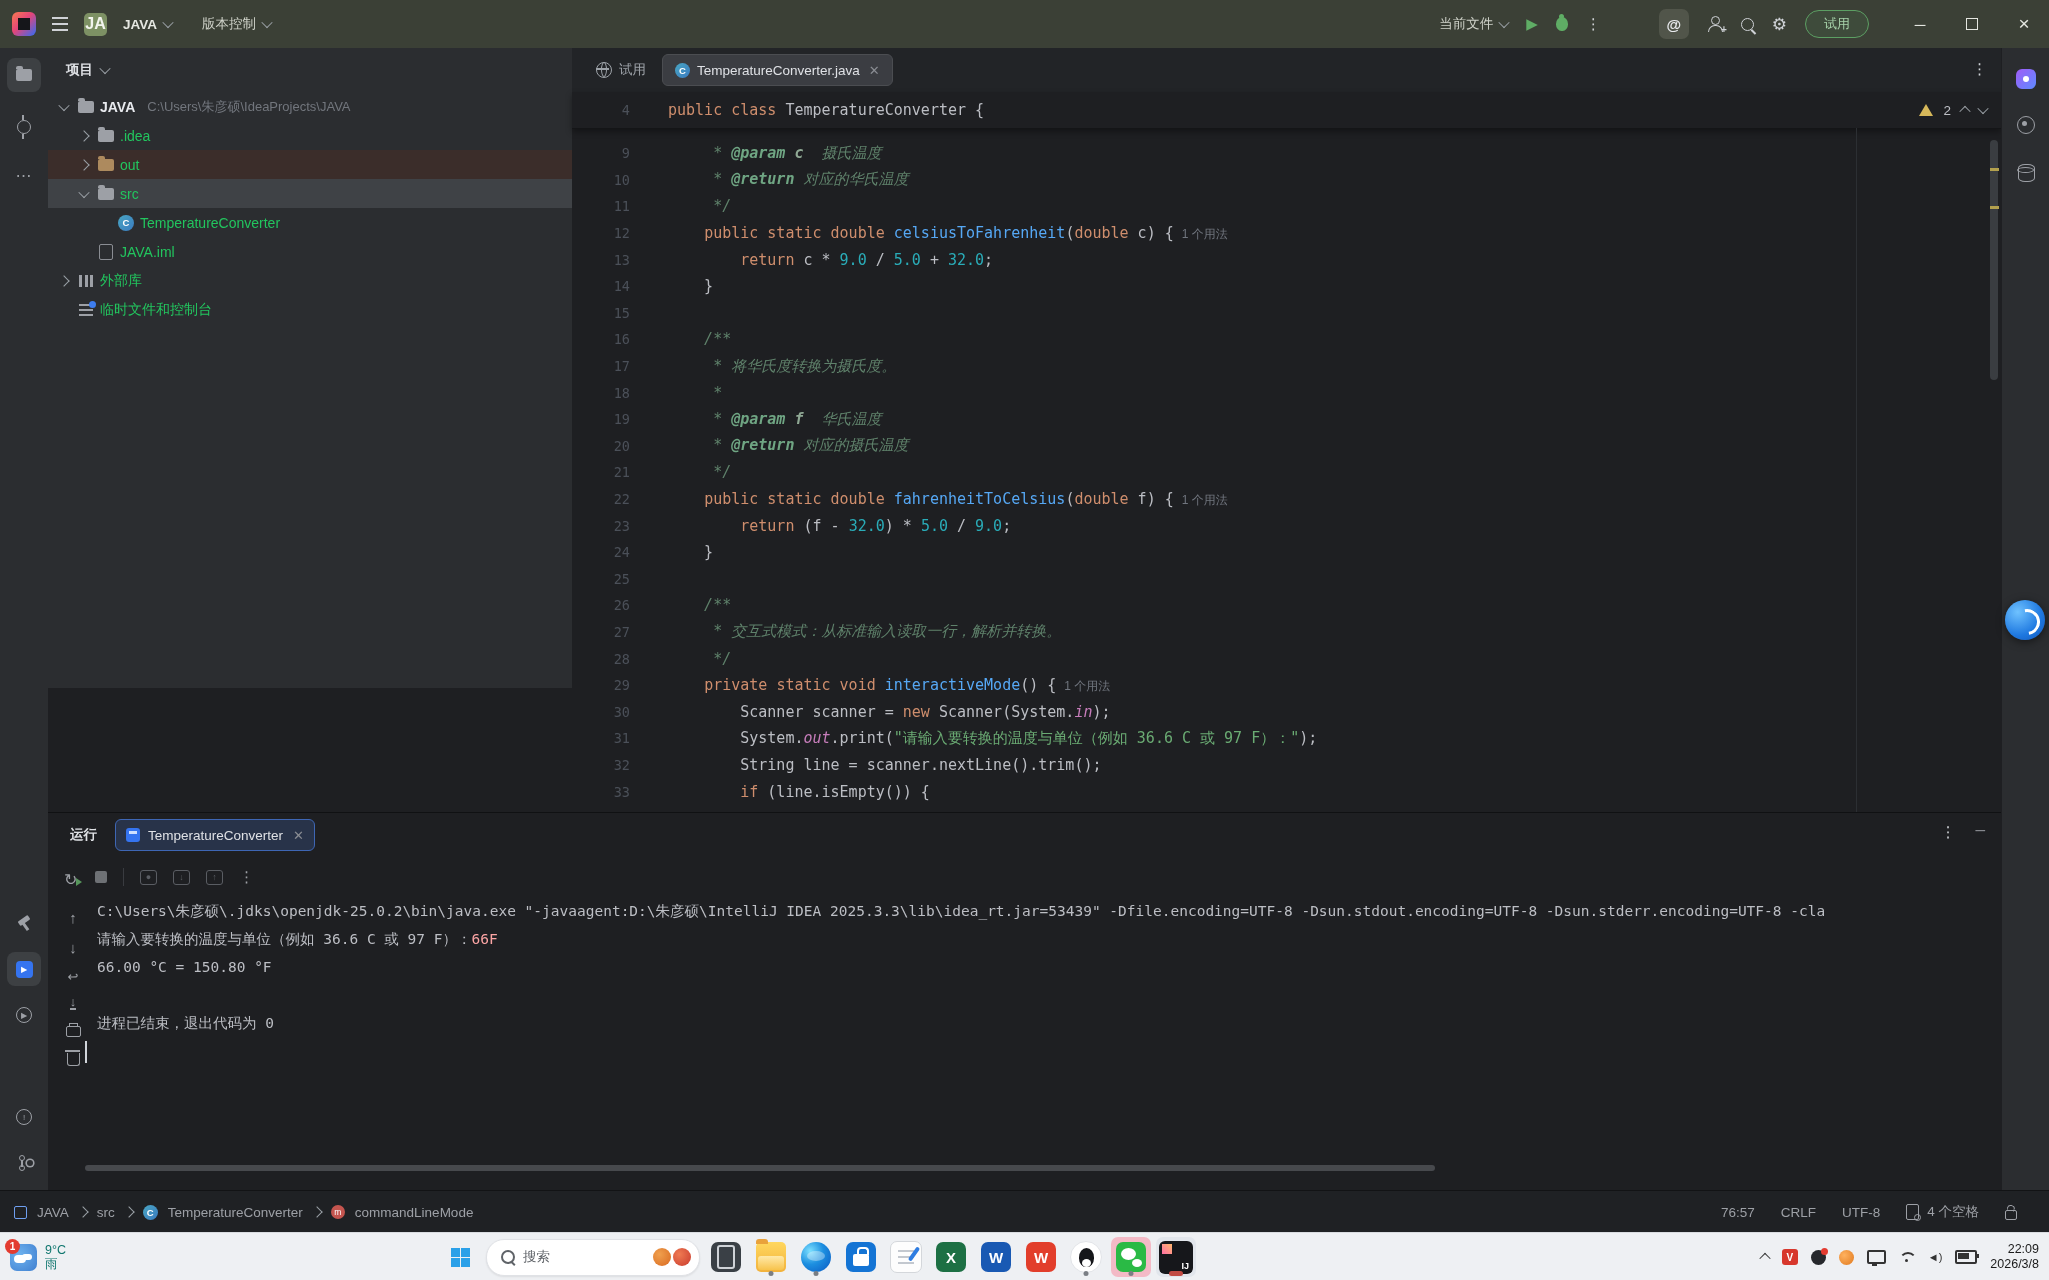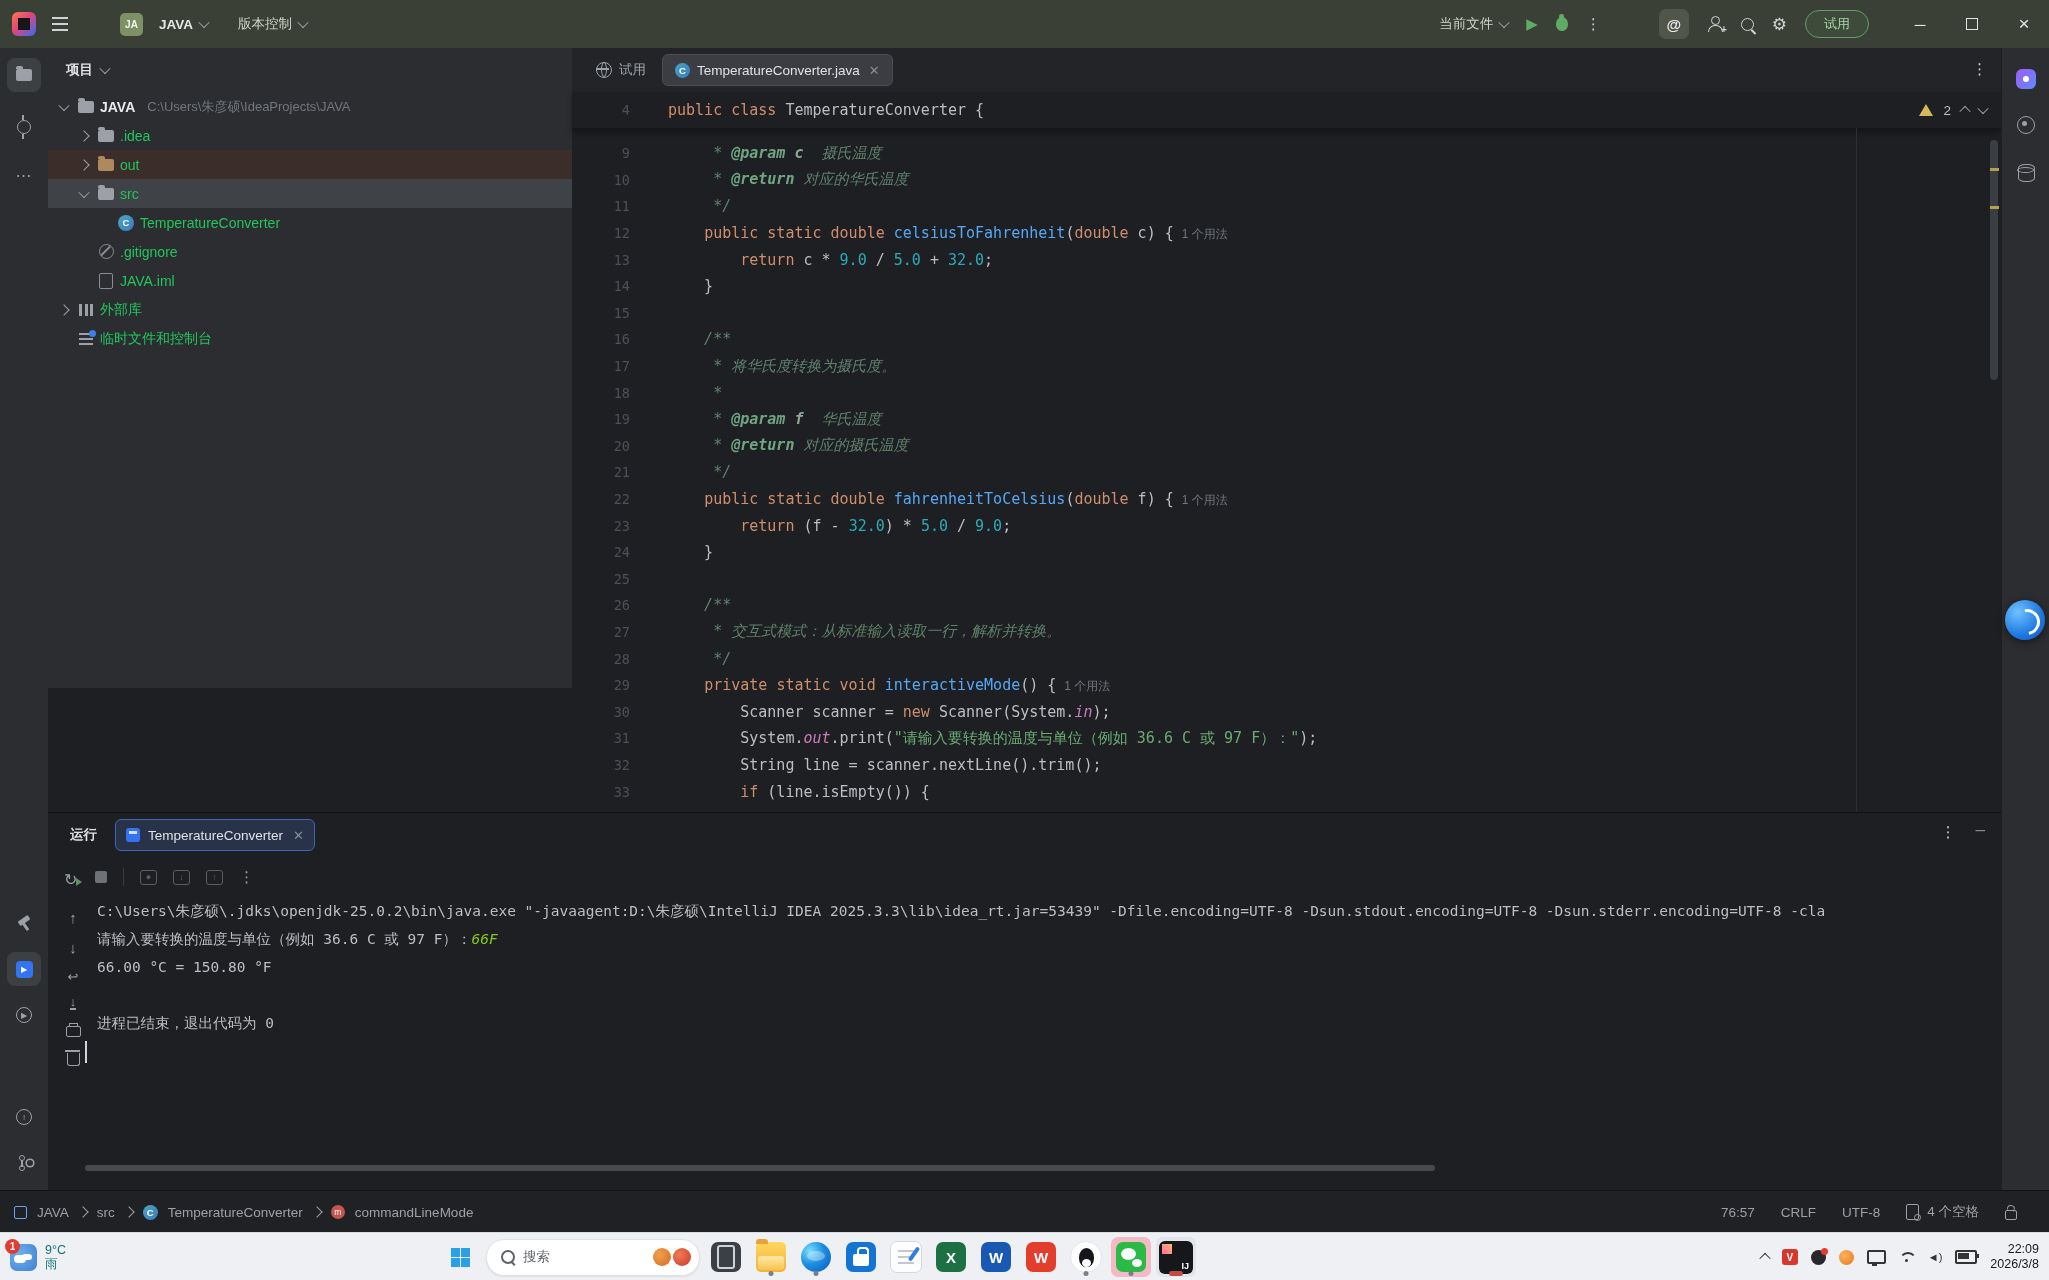--- a/index.html
+++ b/index.html
@@ -8,21 +8,21 @@
   .abs{position:absolute;}
   .flex{display:flex;align-items:center;}
 
   
   #titlebar{left:0;top:0;width:2049px;height:48px;background:#3b4036;display:flex;align-items:center;color:#cfd2c9;}
   #titlebar .grp{display:flex;align-items:center;gap:16px;}
   .ideaLogo{width:24px;height:24px;border-radius:6px;margin-left:12px;
      background:linear-gradient(135deg,#f97a4f,#e3457a 45%,#2f6df6);display:grid;place-items:center;}
   .ideaLogo i{width:12px;height:12px;background:#15161a;display:block;}
   .ham{width:16px;height:14px;background:repeating-linear-gradient(#cfd2d6 0 2px,transparent 2px 6px);}
-  .projBadge{width:23px;height:23px;border-radius:5px;background:#7d9164;color:#f2f4ee;font-weight:700;font-size:10px;display:grid;place-items:center;margin-left:36px;}
+  .projBadge{width:23px;height:23px;border-radius:5px;background:#7d9164;color:#f2f4ee;font-weight:700;font-size:16px;display:grid;place-items:center;}
   .ch{width:7px;height:7px;border-right:1.6px solid #9aa0a6;border-bottom:1.6px solid #9aa0a6;display:inline-block;}
   .ch.down{transform:rotate(45deg) translate(-1px,-1px);}
   .ch.right{transform:rotate(-45deg);}
   .ch.up{transform:rotate(-135deg) translate(-1px,-1px);}
   .tbtxt{font-size:13.5px;}
   .bold{font-weight:700;color:#e6e8e2;}
   .greenPlay{color:#5fad65;font-size:15px;}
   .bugIc{width:12px;height:14px;border-radius:50% 50% 46% 46%;background:#5fad65;position:relative;}
   .bugIc:before{content:'';position:absolute;top:-3px;left:3.5px;width:5px;height:5px;border-radius:50%;background:#5fad65;}
   .kebab{color:#cfd2d6;font-size:15px;letter-spacing:0;}
@@ -138,21 +138,21 @@
   .dimBox{width:15px;height:13px;border:1.6px solid #5a5d63;border-radius:3px;display:grid;place-items:center;color:#5a5d63;font-size:9px;}
   #conGutter{position:absolute;left:10px;top:96px;width:30px;display:flex;flex-direction:column;gap:13px;align-items:center;color:#9da0a6;font-size:15px;}
   .printIc{width:13px;height:9px;border:1.6px solid #9da0a6;border-radius:2px;position:relative;margin-top:3px;}
   .printIc:before{content:'';position:absolute;left:2px;top:-4px;width:7px;height:3px;border:1.6px solid #9da0a6;border-bottom:none;}
   .trashIc{width:11px;height:12px;border:1.6px solid #9da0a6;border-top:none;border-radius:0 0 3px 3px;position:relative;margin-top:3px;}
   .trashIc:before{content:'';position:absolute;left:-3px;top:-3px;width:15px;height:1.6px;background:#9da0a6;}
   .wrapIc{font-size:13px;}
   .scrollEndIc{border-bottom:2px solid #9da0a6;padding-bottom:1px;font-size:13px;line-height:10px;}
   #conOut{position:absolute;left:49px;top:84px;right:20px;font-family:"DejaVu Sans Mono","Liberation Mono",monospace;font-size:14.5px;line-height:28px;white-space:pre;overflow:hidden;}
   .con-plain{color:#bcbec4;}
-  .con-input{color:#84cc16;font-style:italic;}
+  .con-input{color:#fca5a5;}
   #caret{position:absolute;left:37px;top:228px;width:2px;height:22px;background:#d0d4da;}
   #hThumb{position:absolute;left:37px;top:352px;width:1350px;height:6px;border-radius:3px;background:#47494d;}
 
   
   #statusbar{left:0;top:1190px;width:2049px;height:42px;background:#1f2124;border-top:1px solid #121315;display:flex;align-items:center;color:#9da0a6;}
   #crumbs{display:flex;align-items:center;gap:10px;padding-left:14px;font-size:13.5px;}
   .modIc{width:11px;height:11px;border:1.6px solid #6f9ff0;border-radius:2px;}
   .bcClass{width:15px;height:15px;}
   .methIc{width:14px;height:14px;border-radius:50%;background:#c4554f;color:#fff;font-size:8.5px;display:grid;place-items:center;}
   #sbRight{margin-left:auto;display:flex;align-items:center;gap:26px;padding-right:32px;font-size:13.5px;}
@@ -341,27 +341,20 @@
           </span>
           <span class="tl">src</span>
         </div>
         <div class="trow" style="padding-left: 48px;">
           <span class="tw"></span>
           <span class="ti ic-class"></span>
           <span class="tl">TemperatureConverter</span>
         </div>
         <div class="trow" style="padding-left: 28px;">
           <span class="tw"></span>
-          <span class="ti ignored">
-            <span class="ic-ignored"></span>
-          </span>
-          <span class="tl">.gitignore</span>
-        </div>
-        <div class="trow" style="padding-left: 28px;">
-          <span class="tw"></span>
           <span class="ti iml">
             <span class="ic-iml"></span>
           </span>
           <span class="tl">JAVA.iml</span>
         </div>
         <div class="trow" style="padding-left: 8px;">
           <span class="tw">
             <span class="ch right"></span>
           </span>
           <span class="ti lib">

